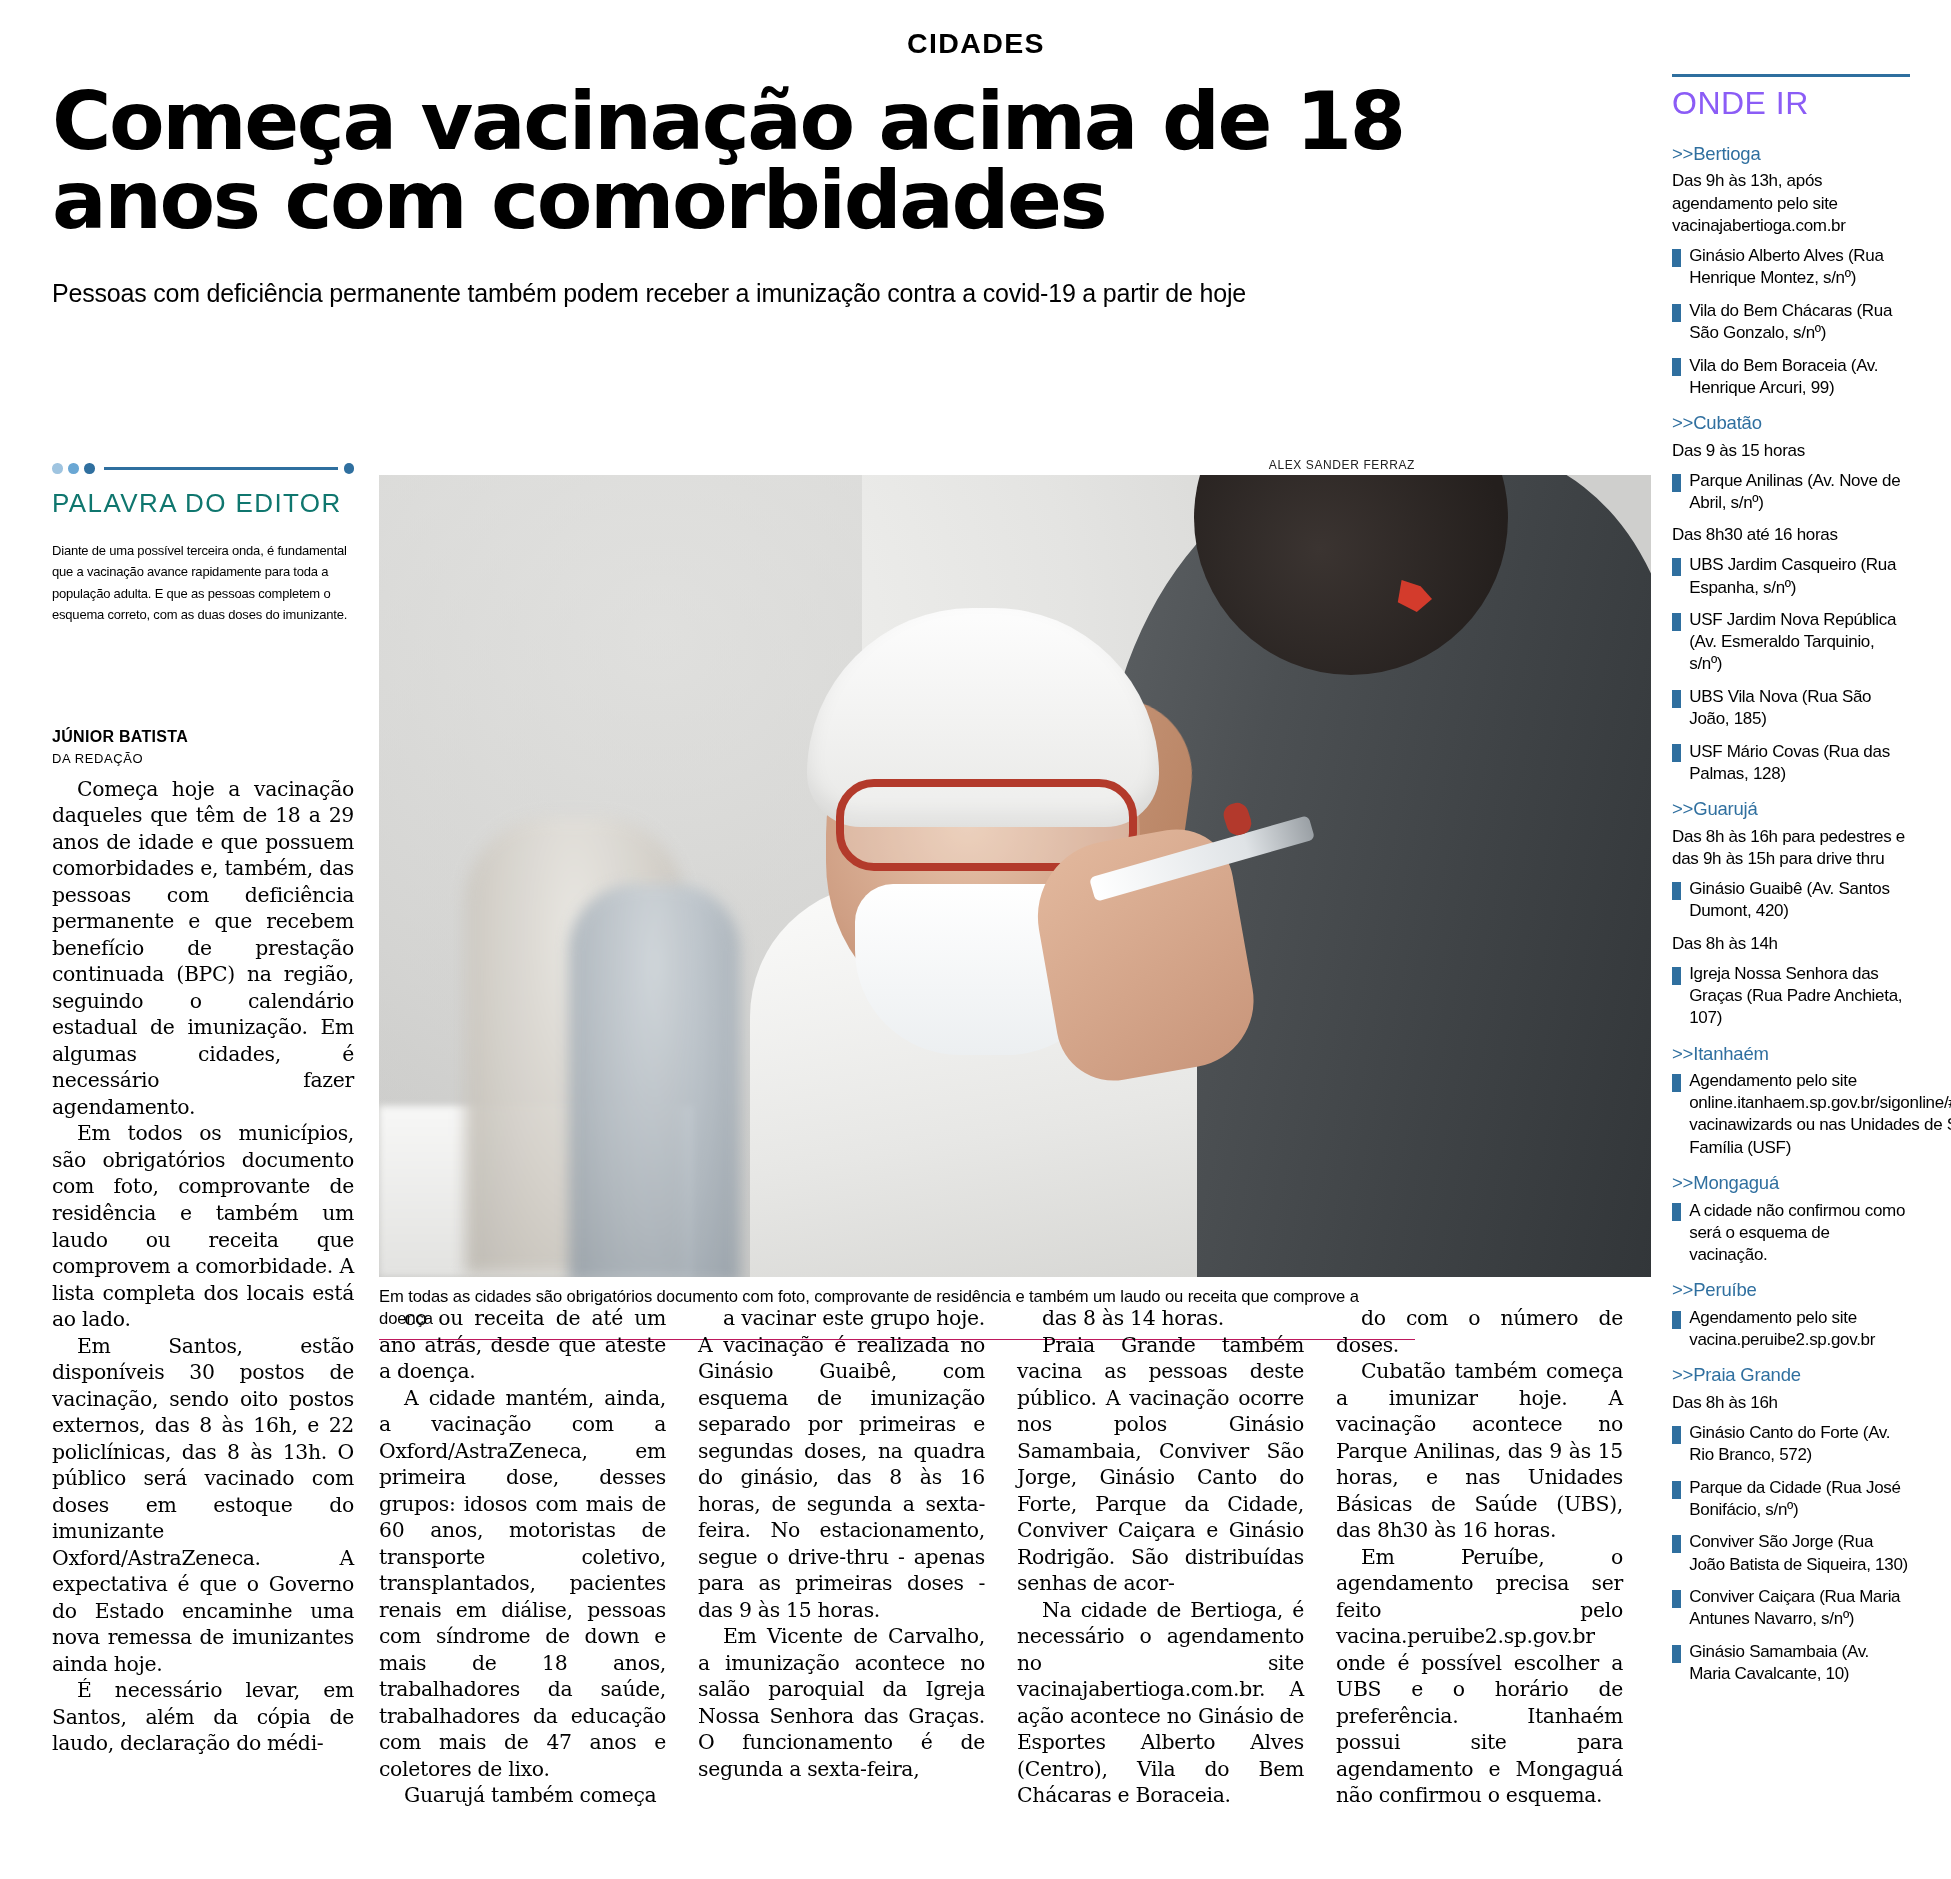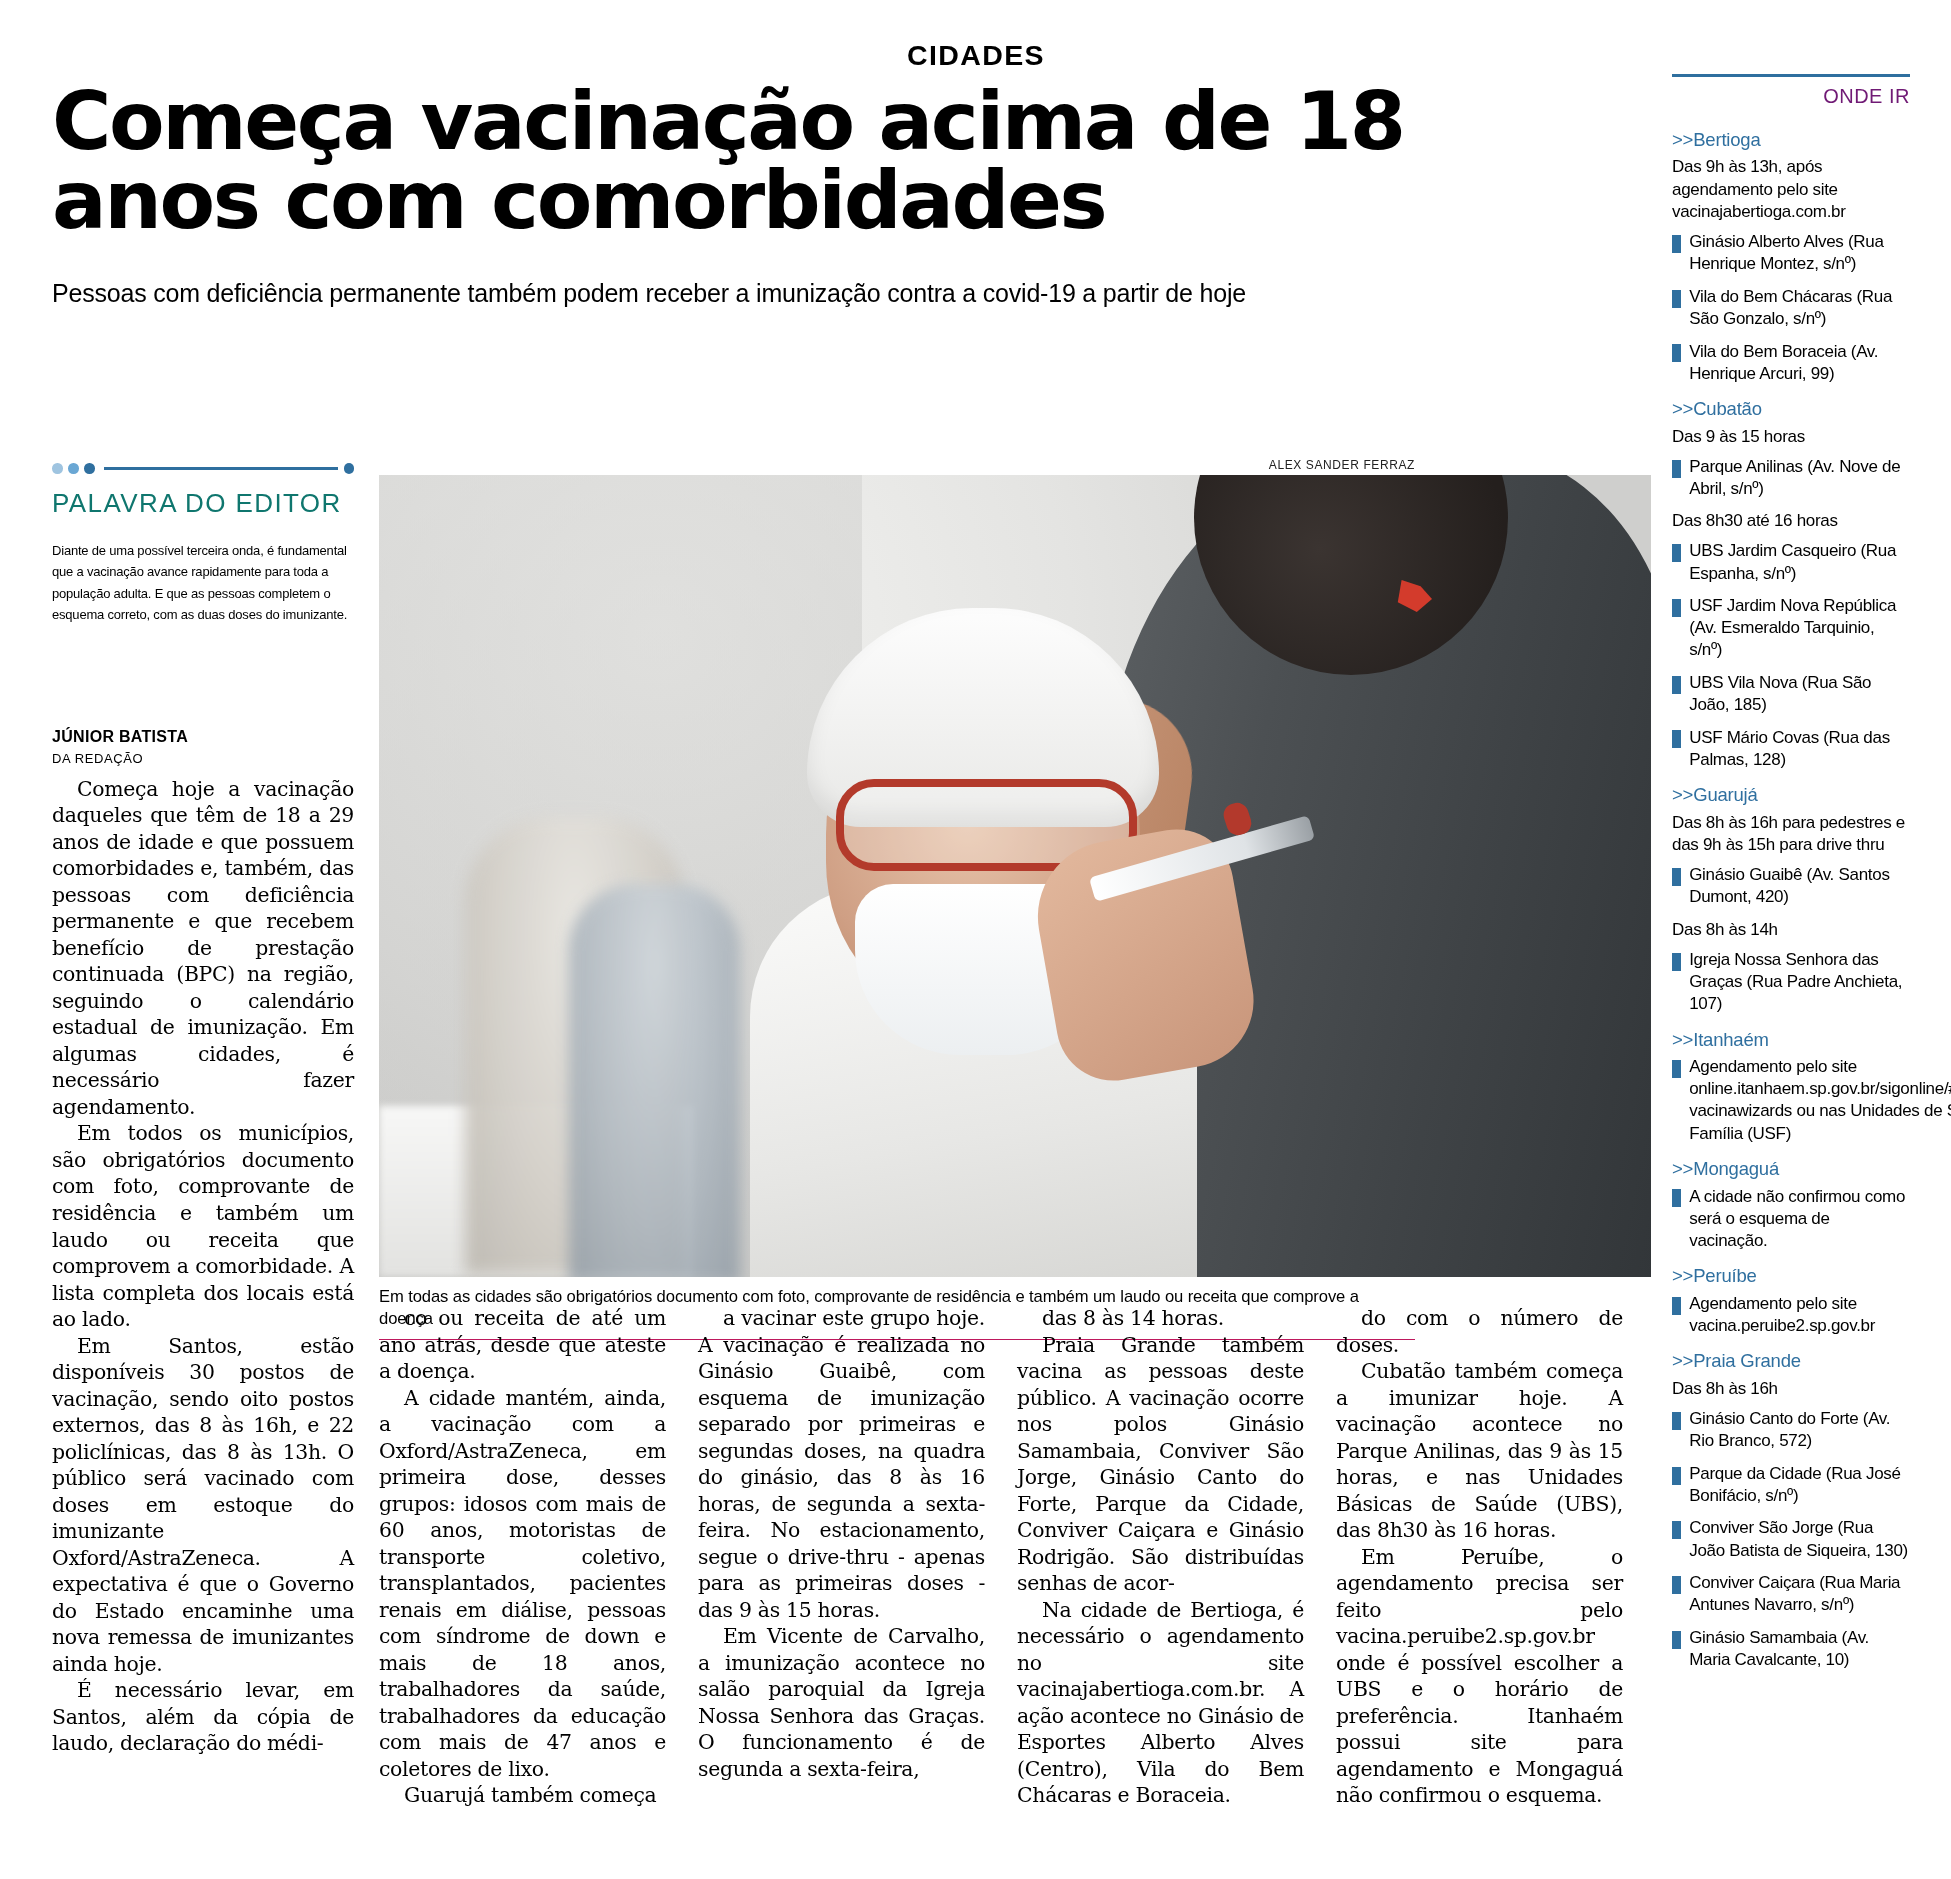--- a/index.html
+++ b/index.html
@@ -12,21 +12,21 @@
     height: 1879px;
     font-family: "Liberation Sans", sans-serif;
     color: #000000;
     position: relative;
     overflow: hidden;
   }
   .page {
     position: relative;
     width: 1952px;
     height: 1879px;
-    padding: 12px;
+    padding: 0;
     box-sizing: border-box;
   }
 
   
   .section-kicker {
     text-align: center;
     font-family: "Liberation Sans", sans-serif;
     font-weight: bold;
     font-size: 28.5px;
     letter-spacing: 1.4px;
@@ -272,25 +272,24 @@
     font-size: 20.4px;
     line-height: 1.3;
     text-align: justify;
     letter-spacing: -0.3px;
   }
   .bcol p { margin: 0; text-indent: 25px; }
 
   
   .rail-rule { border-top: 3.8px solid #2f6f9f; width: 238px; }
   .rail-title {
-    color: #701a75;
-    font-family: "Liberation Sans", sans-serif;
-    font-size: 20px;
+    color: #8b5cf6;
+    font-family: "Liberation Sans", sans-serif;
+    font-size: 32px;
     letter-spacing: 0.5px;
-    text-align: right;
     margin: 7.6px 0 21px 0;
   }
   .city {
     color: #2f6f9f;
     font-family: "Liberation Sans", sans-serif;
     font-size: 18.5px;
     margin-bottom: 5.7px;
     letter-spacing: -0.2px;
   }
   .hours {

